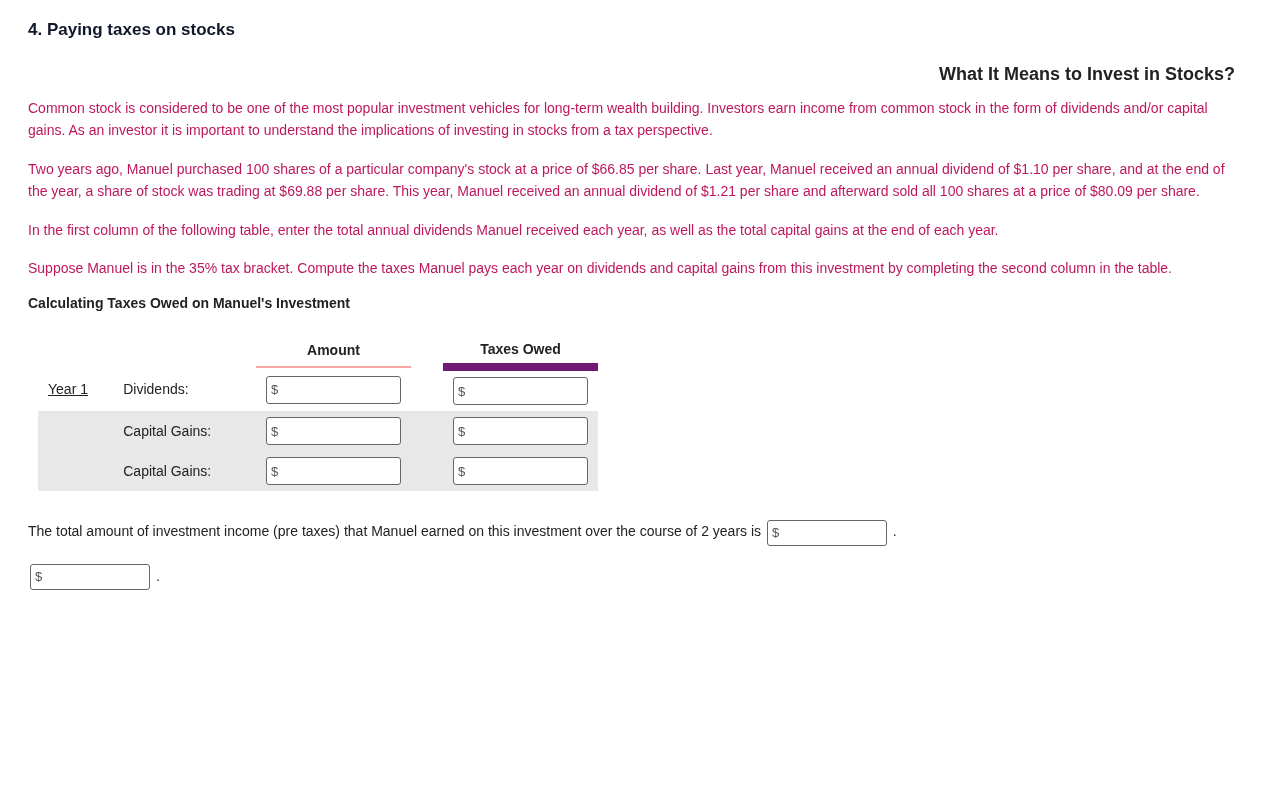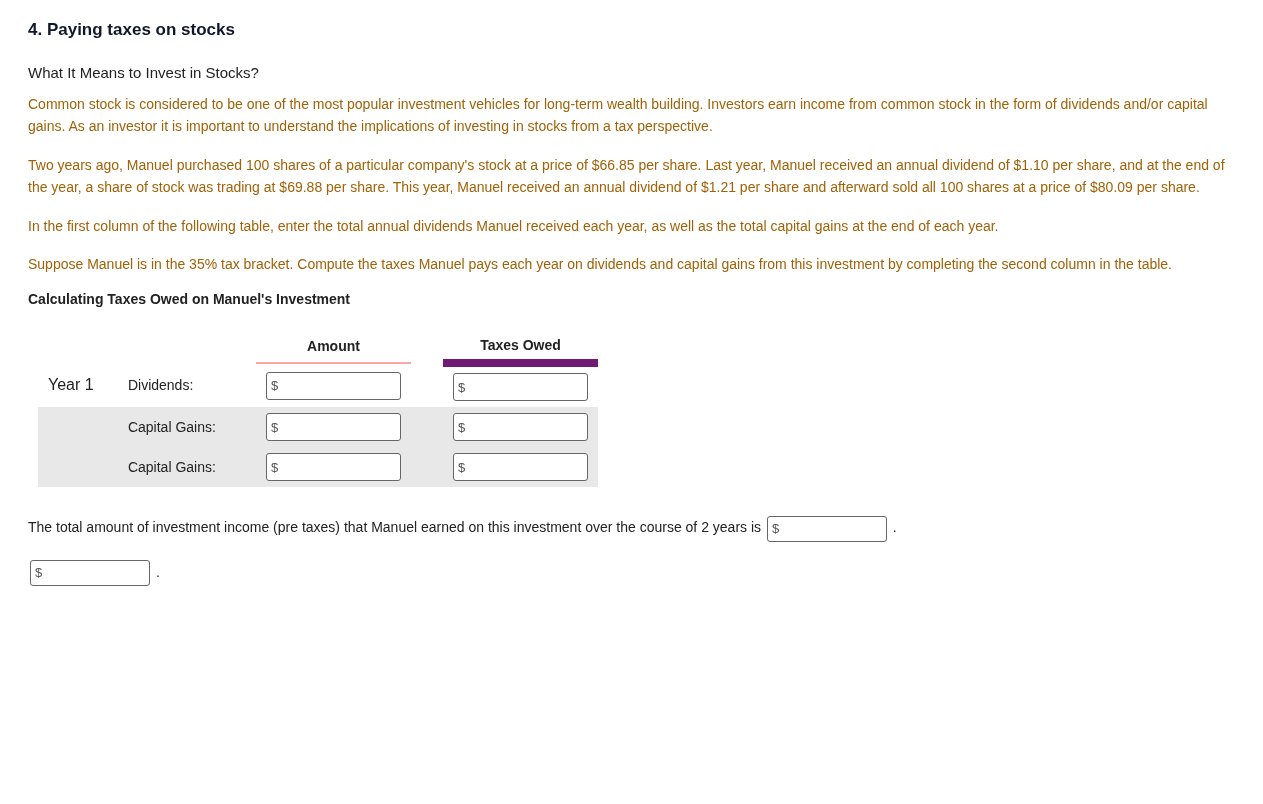--- a/index.html
+++ b/index.html
@@ -18,30 +18,31 @@
     }
 
     .section-title {
       color: #0f172a;
       font-weight: bold;
       font-size: 17px;
       margin-bottom: 24px;
     }
 
     .subheading {
-      font-weight: normal;
-      font-size: 15px;
+      font-weight: bold;
+      font-size: 18px;
       margin-bottom: 12px;
+      text-align: right;
     }
 
     .paragraph {
       font-size: 14px;
       line-height: 1.6;
       margin-bottom: 16px;
-      color: #a16207;
+      color: #be185d;
     }
 
     .table-heading {
       font-weight: bold;
       font-size: 14px;
       margin-top: 10px;
       margin-bottom: 24px;
     }
 
     .table-wrapper {
@@ -70,24 +71,25 @@
       padding: 6px 10px;
       font-size: 14px;
       vertical-align: middle;
     }
 
     .calc-table tbody tr.shaded {
       background-color: #e8e8e8;
     }
 
     .calc-table tbody tr td.year-label {
-      font-size: 16px;
+      font-size: 14px;
       padding-right: 8px;
       white-space: nowrap;
       min-width: 55px;
+      text-decoration: underline;
     }
 
     .calc-table tbody tr td.row-label {
       font-size: 14px;
       white-space: nowrap;
       padding-right: 4px;
     }
 
     .input-cell {
       display: flex;

